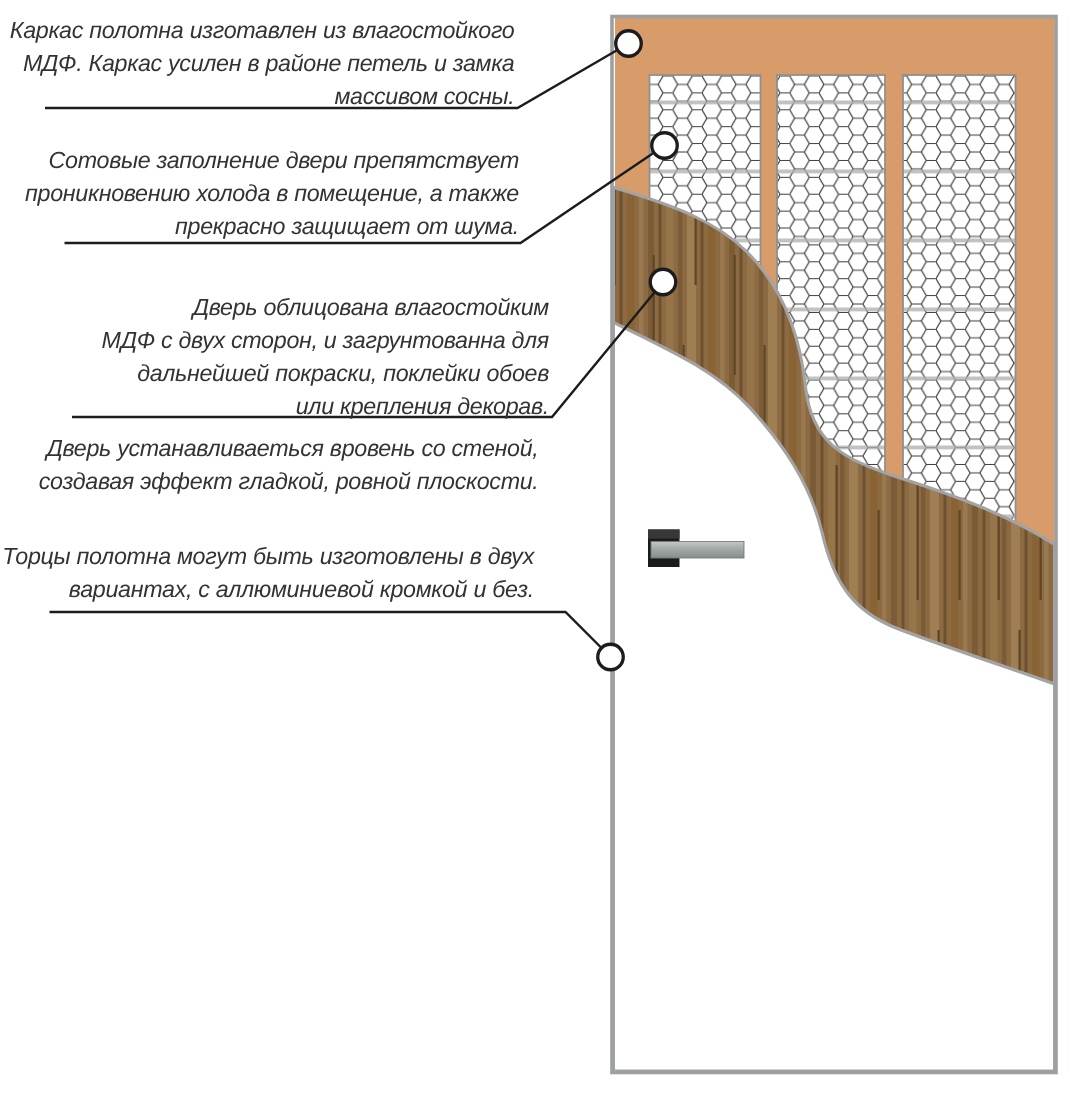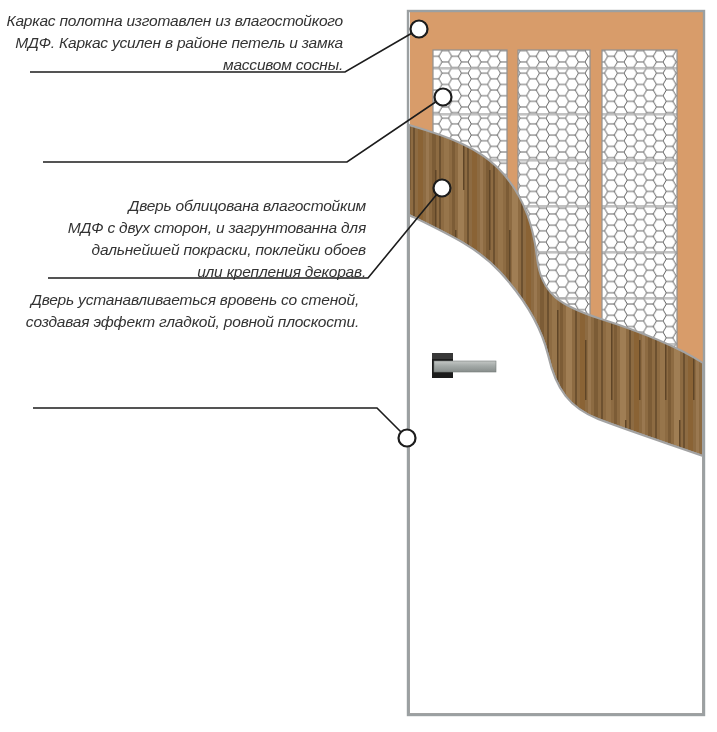--- a/index.html
+++ b/index.html
@@ -124,20 +124,25 @@
       <circle cx="419" cy="29" r="8.5"></circle>
       <circle cx="443" cy="97" r="8.5"></circle>
       <circle cx="442" cy="188" r="8.5"></circle>
       <circle cx="407" cy="438" r="8.5"></circle>
     </g>
   </svg>
 
   <div class="note note-1">Каркас полотна изготавлен из влагостойкого
 МДФ. Каркас усилен в районе петель и замка
 массивом сосны.</div>
+  <div class="note note-2">Сотовые заполнение двери препятствует
+проникновению холода в помещение, а также
+прекрасно защищает от шума.</div>
   <div class="note note-3">Дверь облицована влагостойким
 МДФ с двух сторон, и загрунтованна для
 дальнейшей покраски, поклейки обоев
 или крепления декорав.</div>
   <div class="note note-4">Дверь устанавливаеться вровень со стеной,
 создавая эффект гладкой, ровной плоскости.</div>
+  <div class="note note-5">Торцы полотна могут быть изготовлены в двух
+вариантах, с аллюминиевой кромкой и без.</div>
 
 </div>
 
 </body></html>

